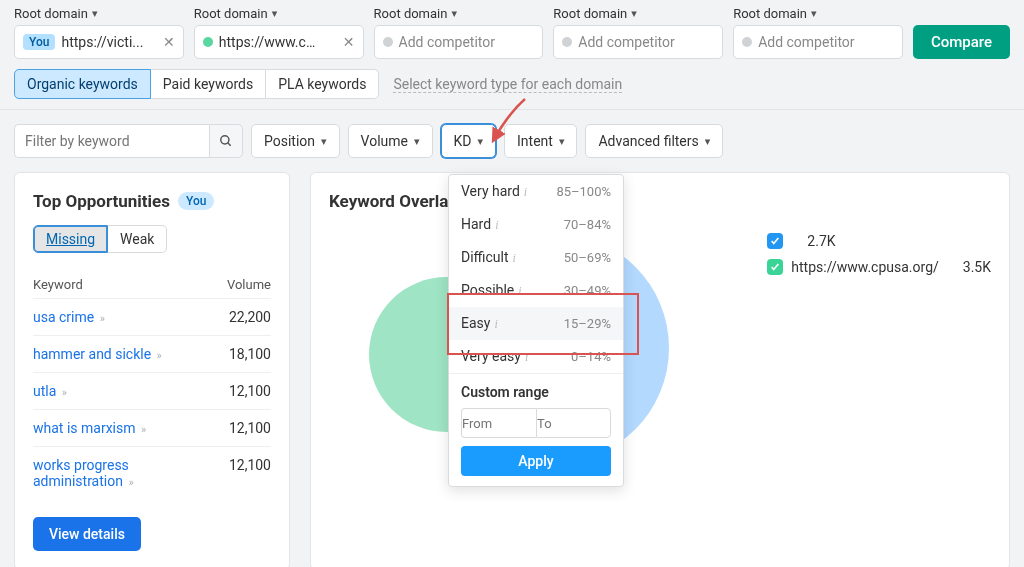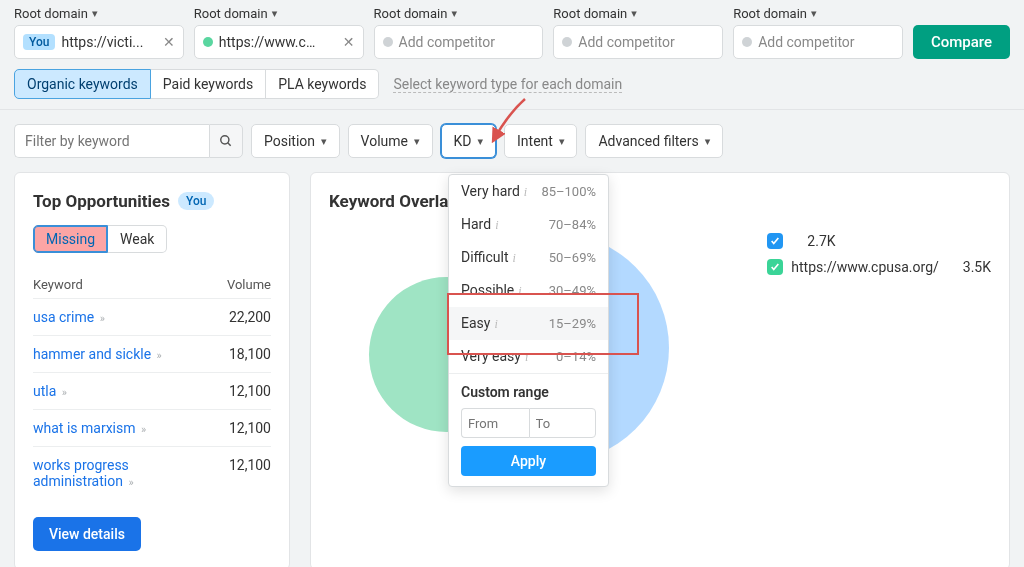--- a/index.html
+++ b/index.html
@@ -41,44 +41,44 @@
   .panel { background: #fff; border: 1px solid #e2e4e6; border-radius: 6px; padding: 18px; }
   .left-panel { width: 276px; }
   .right-panel { flex: 1; position: relative; }
   .panel-title { font-size: 17px; font-weight: 700; display:flex; align-items:center; gap:8px; }
   .you-pill { background: #cce9ff; color: #0066b3; font-size: 12px; padding: 2px 8px; border-radius: 10px; font-weight: 500; }
   
   .toggle-grp { display: flex; margin-top: 14px; }
   .toggle-btn { border: 1px solid #d8dbdd; padding: 5px 12px; font-size: 14px; cursor: pointer; background: #fff; }
   .toggle-btn.first { border-radius: 5px 0 0 5px; }
   .toggle-btn.last { border-radius: 0 5px 5px 0; border-left: none; }
-  .toggle-btn.active { border-color: #3a8fd8; color: #0066b3; background: #fca5a5; box-shadow: inset 0 0 0 1px #3a8fd8; }
+  .toggle-btn.active { border-color: #3a8fd8; color: #0066b3; background: #e5e5e5; box-shadow: inset 0 0 0 1px #3a8fd8; text-decoration: underline; }
 
   .kw-table { width: 100%; margin-top: 18px; border-collapse: collapse; font-size: 14px; }
   .kw-table th { text-align: left; font-weight: 400; color: #555; padding: 6px 0; font-size: 13px; }
   .kw-table th.vol { text-align: right; }
   .kw-table td { padding: 10px 0; border-top: 1px solid #eceeef; vertical-align: top; }
   .kw-table td.vol { text-align: right; }
   .kw-link { color: #1a73e8; cursor: pointer; }
   .kw-link-chev { color: #aeb2b5; font-size: 11px; margin-left: 2px; }
 
   .view-details { background: #1a73e8; color: #fff; border: none; border-radius: 5px; padding: 9px 16px; font-size: 14px; cursor: pointer; margin-top: 18px; font-weight:500; }
 
   
-  .kd-dropdown { position: absolute; left: 448px; top: 174px; width: 161px; background: #fff; border: 1px solid #d8dbdd; border-radius: 4px; box-shadow: 0 4px 14px rgba(0,0,0,.12); z-index: 30; }
+  .kd-dropdown { position: absolute; left: 448px; top: 174px; width: 176px; background: #fff; border: 1px solid #d8dbdd; border-radius: 4px; box-shadow: 0 4px 14px rgba(0,0,0,.12); z-index: 30; }
   .kd-item { display: flex; align-items: center; padding: 8px 12px; font-size: 14px; cursor: pointer; }
   .kd-item:hover, .kd-item.hover { background: #f5f6f7; }
   .kd-label { flex: 1; }
   .kd-range { color: #888; font-size: 13px; }
   .kd-info { color: #bbb; margin-left: 4px; font-size: 12px; font-style: italic; font-family: serif; }
   .kd-sep { border-top: 1px solid #eceeef; }
   .kd-custom { padding: 10px 12px; }
   .kd-custom-title { font-weight: 600; font-size: 14px; margin-bottom: 8px; }
   .kd-range-inputs { display: flex; margin-bottom: 8px; }
-  .kd-range-inputs input { width: 50%; border: 1px solid #d8dbdd; height: 30px; padding: 0 6px; font-size: 13px; }
+  .kd-range-inputs input { width: 50%; border: 1px solid #d8dbdd; height: 30px; padding: 0 0; font-size: 13px; }
   .kd-range-inputs input:first-child { border-radius: 4px 0 0 4px; border-right: none; }
   .kd-range-inputs input:last-child { border-radius: 0 4px 4px 0; }
   .kd-apply { width: 100%; background: #1a9cff; color: #fff; border: none; border-radius: 4px; height: 30px; font-size: 14px; cursor: pointer; font-weight:500; }
   
   
   .kd-highlight-box { position: absolute; left: 447px; top: 293px; width: 192px; height: 62px; border: 2px solid #d9534f; z-index: 31; pointer-events: none; }
 
   
   .red-arrow { position: absolute; left: 490px; top: 96px; z-index: 40; pointer-events:none; }
 

